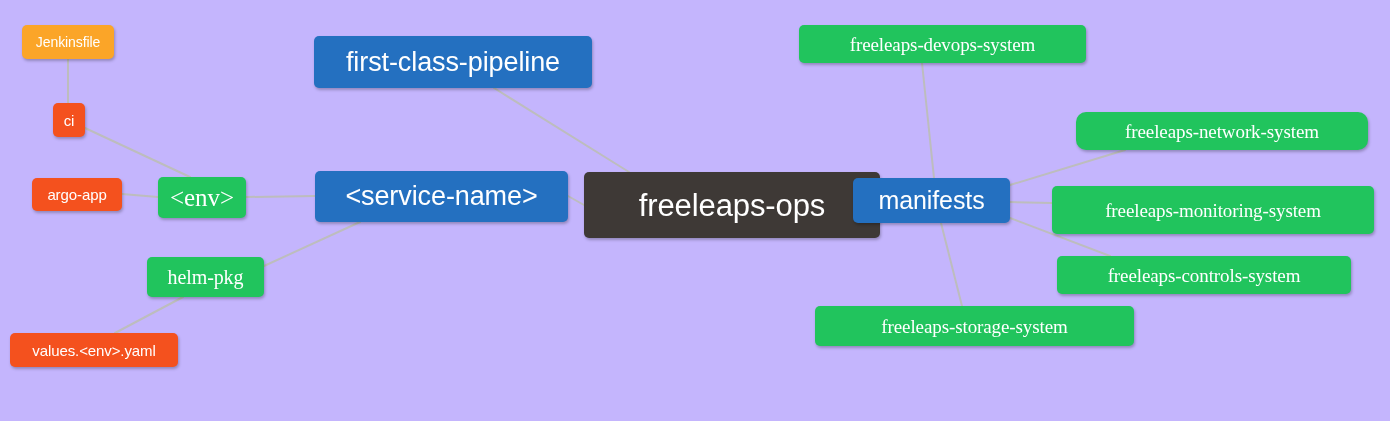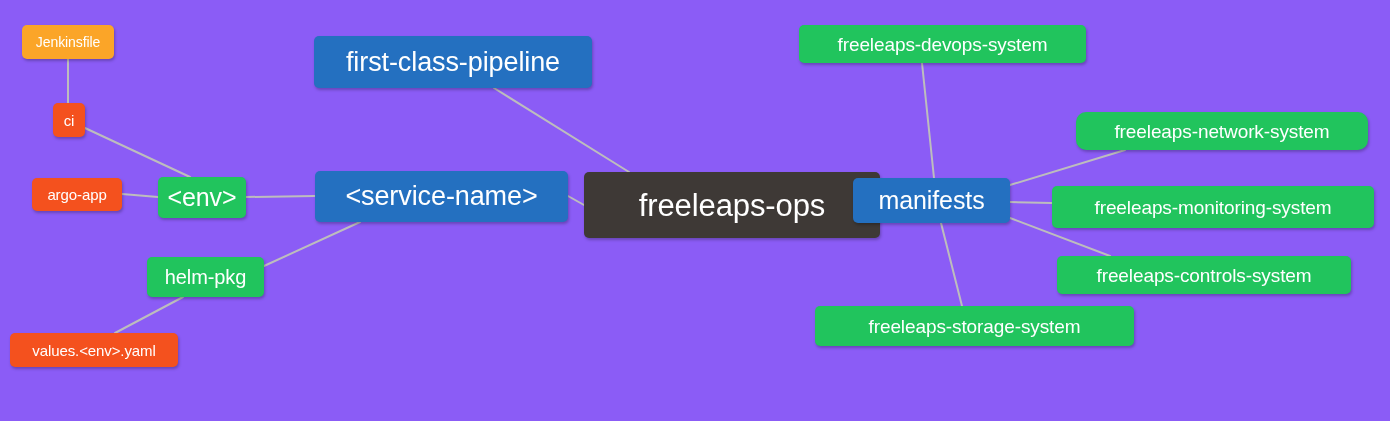--- a/index.html
+++ b/index.html
@@ -7,21 +7,21 @@
     padding: 0;
     background: #ffffff;
   }
   body {
     font-family: "Liberation Sans", sans-serif;
   }
   #mindmap-canvas {
     position: relative;
     width: 1390px;
     height: 421px;
-    background: #8b5cf6;
+    background: #c4b5fd;
     overflow: hidden;
   }
   #edge-layer {
     position: absolute;
     left: 0;
     top: 0;
     width: 1390px;
     height: 421px;
     pointer-events: none;
   }
@@ -37,21 +37,21 @@
     line-height: 1;
     box-shadow: 1px 2px 3px rgba(0,0,0,0.25);
     letter-spacing: -0.1px;
   }
   .node-label {
     display: block;
   }
   
   .c-root   { background: #3e3936; }
   .c-blue   { background: #2470c0; }
-  .c-green  { background: #21c45d; }
+  .c-green  { background: #21c45d; font-family: Liberation Serif, serif; }
   .c-red    { background: #f4511e; }
   .c-orange { background: #fba528; }
 </style>
 </head>
 <body>
 
 <div id="mindmap-canvas">
   <svg id="edge-layer" width="1390" height="421" viewBox="0 0 1390 421">
       <line x1="584" y1="205" x2="568" y2="196" stroke="#bdbdbd" stroke-width="2" stroke-linecap="round"></line>
       <line x1="629" y1="172" x2="494" y2="88" stroke="#bdbdbd" stroke-width="2" stroke-linecap="round"></line>
@@ -98,21 +98,21 @@
       </div>
       <div class="node c-blue" style="left: 853px; top: 178px; width: 157px; height: 45px; font-size: 25px;">
         <span class="node-label">manifests</span>
       </div>
       <div class="node c-green" style="left: 799px; top: 25px; width: 287px; height: 38px; font-size: 19px;">
         <span class="node-label">freeleaps-devops-system</span>
       </div>
       <div class="node c-green" style="left: 1076px; top: 112px; width: 292px; height: 38px; font-size: 19px; border-radius: 10px;">
         <span class="node-label">freeleaps-network-system</span>
       </div>
-      <div class="node c-green" style="left: 1052px; top: 186px; width: 322px; height: 42px; font-size: 19px;">
+      <div class="node c-green" style="left: 1052px; top: 186px; width: 322px; height: 48px; font-size: 19px;">
         <span class="node-label">freeleaps-monitoring-system</span>
       </div>
       <div class="node c-green" style="left: 1057px; top: 256px; width: 294px; height: 38px; font-size: 19px;">
         <span class="node-label">freeleaps-controls-system</span>
       </div>
       <div class="node c-green" style="left: 815px; top: 306px; width: 319px; height: 40px; font-size: 19px;">
         <span class="node-label">freeleaps-storage-system</span>
       </div>
     </div>
 </div>

